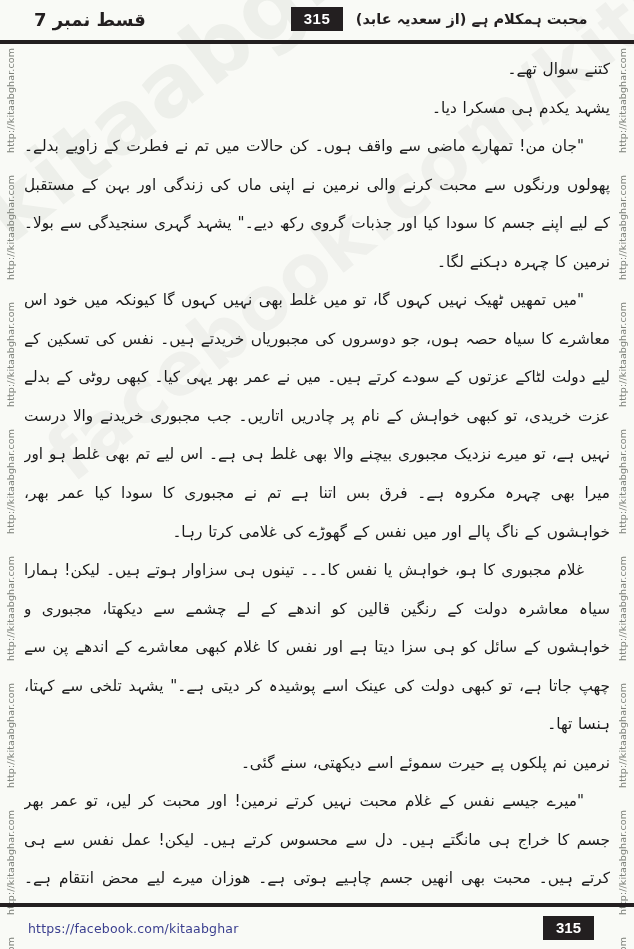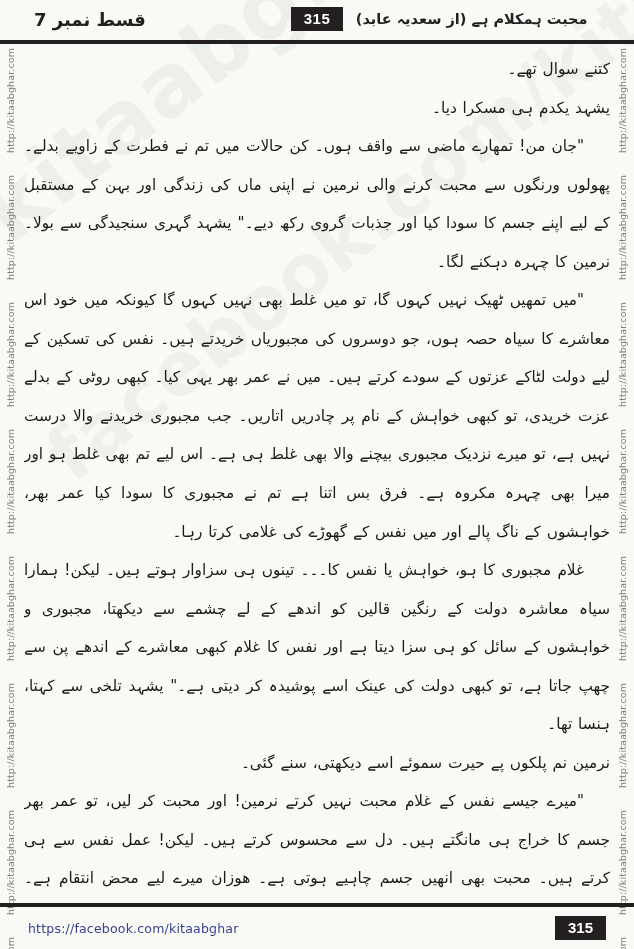--- a/index.html
+++ b/index.html
@@ -172,21 +172,21 @@
     margin:0 0 0 0;
     word-spacing:1px;
   }
   .urdu.indent{text-indent:26px;}
   .urdu.center-short{text-align:right;}
   .para{margin-bottom:0;}
 
   
   .footer{
     position:absolute;
-    bottom:0;left:0;right:0;
+    bottom:0;left:0;right:12px;
     height:42px;
     z-index:5;
     display:flex;
     align-items:center;
     padding:0 28px;
     box-sizing:border-box;
     direction:ltr;
   }
   .ftr-side{flex:1;display:flex;align-items:center;}
   .ftr-left{justify-content:flex-start;}

